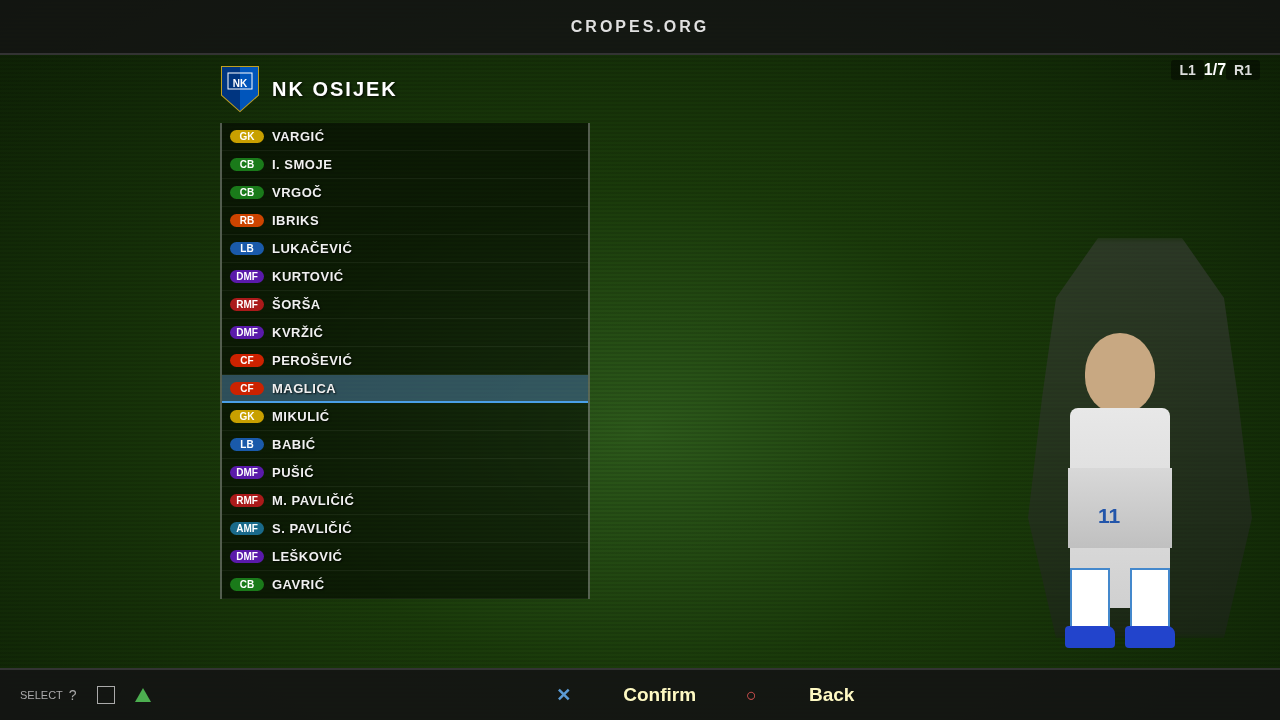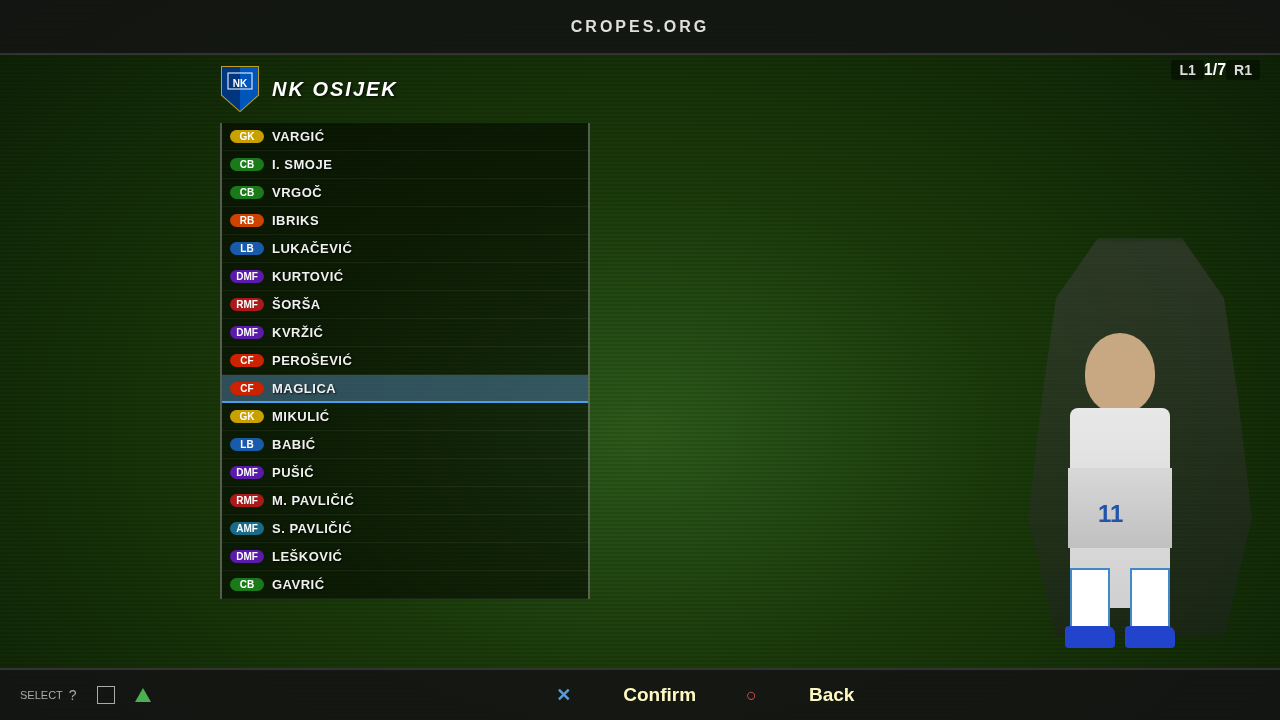--- a/index.html
+++ b/index.html
@@ -185,21 +185,20 @@
       width: 100%;
       height: 100%;
     }
 
     .team-name {
       font-size: 20px;
       font-weight: 900;
       color: #ffffff;
       letter-spacing: 2px;
       text-shadow: 1px 1px 3px rgba(0,0,0,0.8);
-      font-style: italic;
     }
 
     
     .player-list {
       display: flex;
       flex-direction: column;
       border-left: 2px solid rgba(255,255,255,0.3);
       border-right: 2px solid rgba(255,255,255,0.3);
       background: rgba(0,0,0,0.5);
     }
@@ -369,21 +368,21 @@
       height: 22px;
       background: #2244cc;
       border-radius: 4px 8px 4px 4px;
     }
 
     .player-number {
       position: absolute;
       bottom: 140px;
       left: 58px;
       color: #2255aa;
-      font-size: 24px;
+      font-size: 21px;
       font-weight: 900;
     }
 
     
     .blurred-player {
       position: absolute;
       bottom: 30px;
       left: -40px;
       width: 280px;
       height: 400px;

